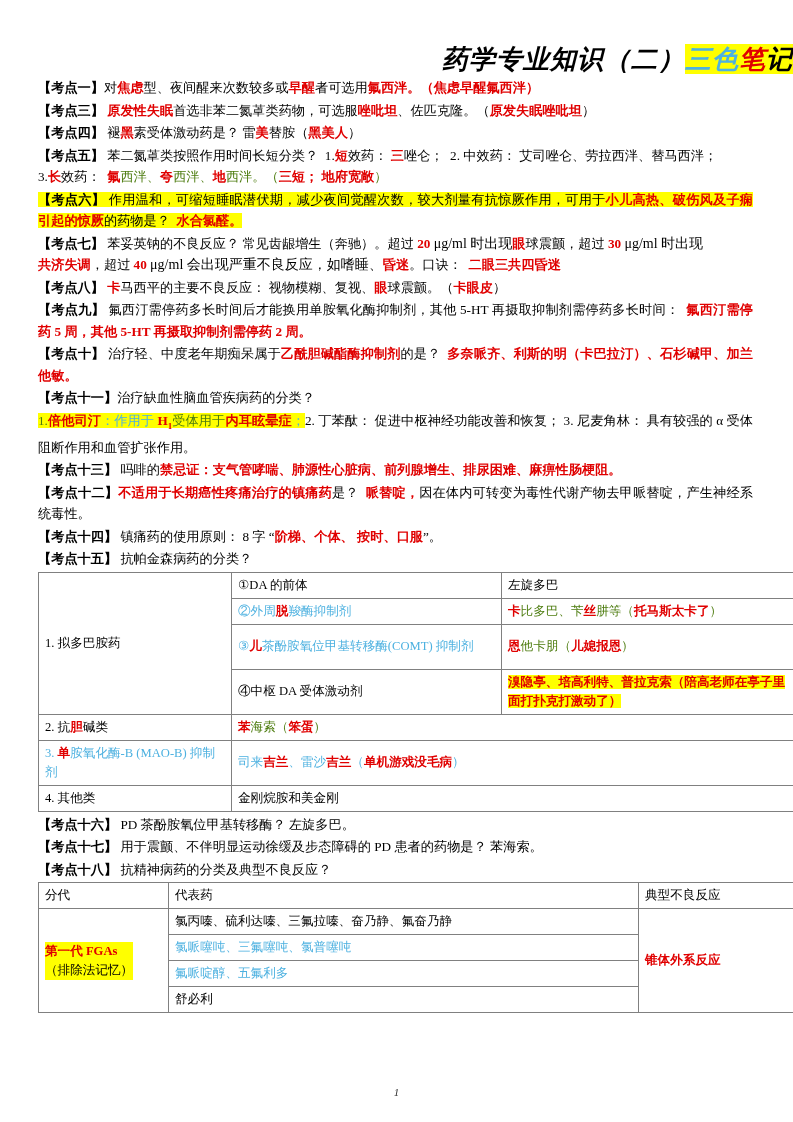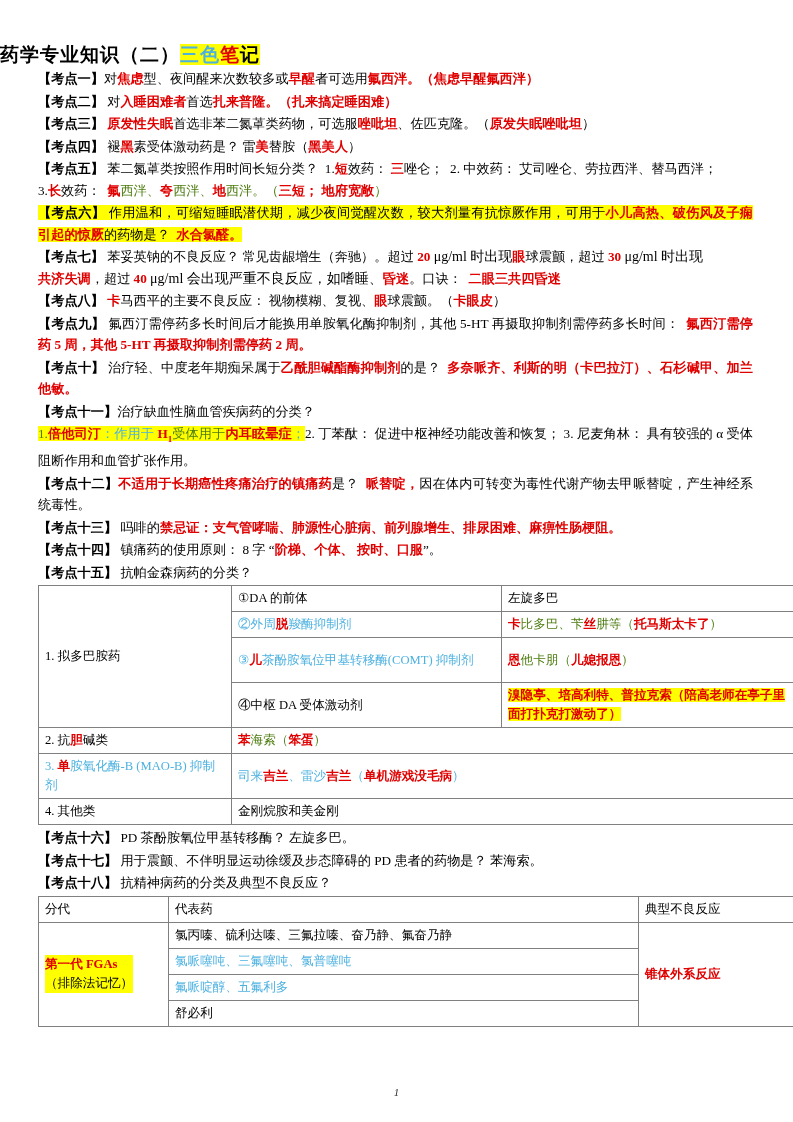--- a/index.html
+++ b/index.html
@@ -4,23 +4,24 @@
 <style>
   html,body{margin:0;padding:0;}
   body{
     width:793px;height:1122px;background:#ffffff;
     font-family:"Liberation Serif","DejaVu Serif",serif;
     color:#000;position:relative;overflow:hidden;
   }
   .page{position:relative;width:793px;height:1122px;padding:0;box-sizing:border-box;}
 
   .doc-title{
-    text-align:left;margin:0;padding-top:42px;
-    font-size:19px;font-weight:bold;letter-spacing:1px;
+    text-align:right;margin:0;padding-top:42px;
+    font-size:26px;font-weight:bold;letter-spacing:1px;
     font-family:"Liberation Sans","DejaVu Sans",sans-serif;
+    font-style:italic;
   }
   .chapter{
     text-align:center;margin:0;padding-top:26px;padding-bottom:10px;
     font-size:13.5px;font-weight:normal;
   }
 
   .body-wrap{padding:0 40px 0 38px;}
 
   .para{
     font-size:13.2px;line-height:21.5px;margin:0 0 1px 0;
@@ -67,23 +68,20 @@
     <span>药学专业知识（二）</span><span class="hl"><span class="cyanb">三色</span><span class="red">笔</span><span class="blkb">记</span></span>
   </h1>
 
 
   <div class="body-wrap">
 
     <p class="para">
       <span class="blkb">【考点一】</span><span>对</span><span class="red">焦虑</span><span>型、夜间醒来次数较多或</span><span class="red">早醒</span><span>者可选用</span><span class="red">氟西泮。（焦虑早醒氟西泮）</span>
     </p>
 
-    <p class="para">
-      <span class="blkb">【考点二】</span>&nbsp;<span>对</span><span class="red">入睡困难者</span><span>首选</span><span class="red">扎来普隆。（扎来搞定睡困难）</span>
-    </p>
 
     <p class="para">
       <span class="blkb">【考点三】</span>&nbsp;<span class="red">原发性失眠</span><span>首选非苯二氮䓬类药物，可选服</span><span class="red">唑吡坦</span><span>、佐匹克隆。（</span><span class="red">原发失眠唑吡坦</span><span>）</span>
     </p>
 
     <p class="para">
       <span class="blkb">【考点四】</span>&nbsp;<span>褪</span><span class="red">黑</span><span>素受体激动药是？  雷</span><span class="red">美</span><span>替胺（</span><span class="red">黑美人</span><span>）</span>
     </p>
 
     <p class="para">
@@ -113,25 +111,25 @@
     </p>
 
     <p class="para">
       <span class="blkb">【考点十一】</span><span>治疗缺血性脑血管疾病药的分类？</span>
     </p>
     <p class="para">
       <span class="hl"><span class="redn">1.</span><span class="red">倍他司汀</span><span class="cyan">：作用于</span>&nbsp;<span class="red"><span>H</span><sub>1</sub></span><span class="redn">受体用于</span><span class="red">内耳眩晕症</span><span class="cyan">；</span></span><span>2. 丁苯酞：  促进中枢神经功能改善和恢复；  3. 尼麦角林：  具有较强的 α 受体阻断作用和血管扩张作用。</span>
     </p>
 
     <p class="para">
+      <span class="blkb">【考点十三】</span>&nbsp;<span>吗啡的</span><span class="red">禁忌证：支气管哮喘、肺源性心脏病、前列腺增生、排尿困难、麻痹性肠梗阻。</span>
+    </p>
+
+    <p class="para">
       <span class="blkb">【考点十二】</span><span class="red">不适用于长期癌性疼痛治疗的镇痛药</span><span>是？</span>&nbsp;&nbsp;<span class="red">哌替啶，</span><span>因在体内可转变为毒性代谢产物去甲哌替啶，产生神经系统毒性。</span>
-    </p>
-
-    <p class="para">
-      <span class="blkb">【考点十三】</span>&nbsp;<span>吗啡的</span><span class="red">禁忌证：支气管哮喘、肺源性心脏病、前列腺增生、排尿困难、麻痹性肠梗阻。</span>
     </p>
 
     <p class="para">
       <span class="blkb">【考点十四】</span>&nbsp;<span>镇痛药的使用原则：  8 字  “</span><span class="red">阶梯、个体、 按时、口服</span><span>”。</span>
     </p>
 
     <p class="para tight">
       <span class="blkb">【考点十五】</span>&nbsp;<span>抗帕金森病药的分类？</span>
     </p>
 

